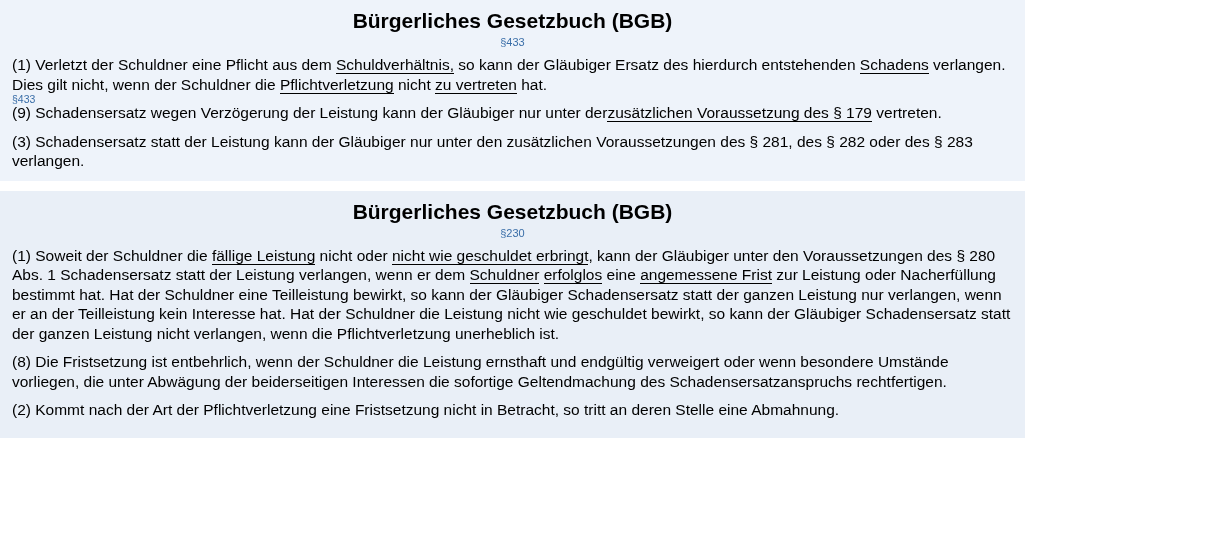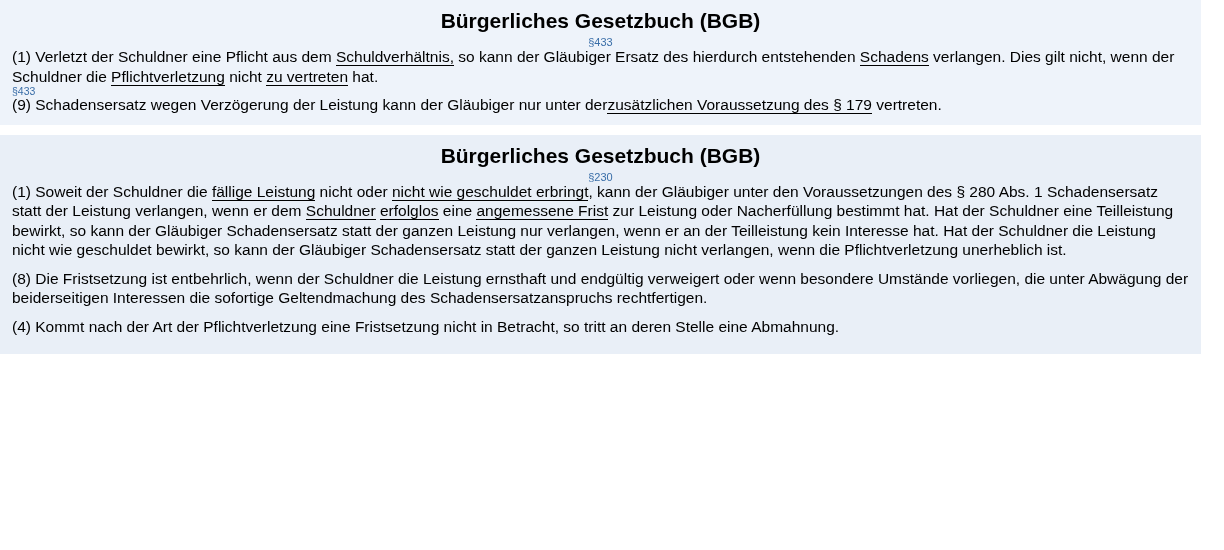--- a/index.html
+++ b/index.html
@@ -8,21 +8,21 @@
     background: #ffffff;
   }
   body {
     width: 1224px;
     height: 550px;
     font-family: "Liberation Sans", sans-serif;
     color: #000000;
     overflow: hidden;
   }
   .page {
-    width: 1201px;
+    width: 1025px;
   }
   .section {
     padding: 6px 12px 10px 12px;
     box-sizing: border-box;
   }
   .section-a {
     background: #eef3fa;
   }
   .section-b {
     background: #e9eff7;
@@ -43,21 +43,21 @@
     line-height: 27px;
     margin: 1px 0 4px 0;
   }
   .para {
     font-size: 15.5px;
     line-height: 19.5px;
     margin: 9px 0 0 0;
     text-align: left;
   }
   .para.first {
-    margin-top: 2px;
+    margin-top: 10px;
   }
   .u {
     border-bottom: 1px solid #000;
   }
   .annot-wrap {
     position: relative;
     display: inline-block;
   }
   .annot {
     position: absolute;
@@ -82,25 +82,26 @@
 <div class="page">
 
   <div class="section section-a">
     <div class="title">Bürgerliches Gesetzbuch (BGB)</div>
     <div class="annot-top-center">§433</div>
 
     <p class="para first"><span>(1) Verletzt der Schuldner eine Pflicht aus dem </span><span class="u">Schuldverhältnis,</span><span> so kann der Gläubiger Ersatz des hierdurch entstehenden </span><span class="u">Schadens</span><span> verlangen. Dies gilt nicht, wenn der Schuldner die </span><span class="u">Pflichtverletzung</span><span> nicht </span><span class="u">zu vertreten</span><span> hat.</span></p>
 
     <p class="para"><span class="annot-wrap"><span class="annot">§433</span><span>(9) Schadensersatz wegen Verzögerung der Leistung kann der Gläubiger nur unter der </span></span><span class="u">zusätzlichen Voraussetzung des § 179</span><span> vertreten.</span></p>
 
+    <p class="para">(3) Schadensersatz statt der Leistung kann der Gläubiger nur unter den zusätzlichen Voraussetzungen des § 281, des § 282 oder des § 283 verlangen.</p>
   </div>
 
   <div class="section section-b">
     <div class="title">Bürgerliches Gesetzbuch (BGB)</div>
     <div class="annot-top-center">§230</div>
 
     <p class="para first"><span>(1) Soweit der Schuldner die </span><span class="u">fällige Leistung</span><span> nicht oder </span><span class="u">nicht wie geschuldet erbringt</span><span>, kann der Gläubiger unter den Voraussetzungen des § 280 Abs. 1 Schadensersatz statt der Leistung verlangen, wenn er dem </span><span class="u">Schuldner</span><span> </span><span class="u">erfolglos</span><span> eine </span><span class="u">angemessene Frist</span><span> zur Leistung oder Nacherfüllung bestimmt hat. Hat der Schuldner eine Teilleistung bewirkt, so kann der Gläubiger Schadensersatz statt der ganzen Leistung nur verlangen, wenn er an der Teilleistung kein Interesse hat. Hat der Schuldner die Leistung nicht wie geschuldet bewirkt, so kann der Gläubiger Schadensersatz statt der ganzen Leistung nicht verlangen, wenn die Pflichtverletzung unerheblich ist.</span></p>
 
     <p class="para">(8) Die Fristsetzung ist entbehrlich, wenn der Schuldner die Leistung ernsthaft und endgültig verweigert oder wenn besondere Umstände vorliegen, die unter Abwägung der beiderseitigen Interessen die sofortige Geltendmachung des Schadensersatzanspruchs rechtfertigen.</p>
-    <p class="para">(4) Kommt nach der Art der Pflichtverletzung eine Fristsetzung nicht in Betracht, so tritt an deren Stelle eine Abmahnung.</p>
+    <p class="para">(2) Kommt nach der Art der Pflichtverletzung eine Fristsetzung nicht in Betracht, so tritt an deren Stelle eine Abmahnung.</p>
   </div>
 
 </div>
 
 </body></html>

